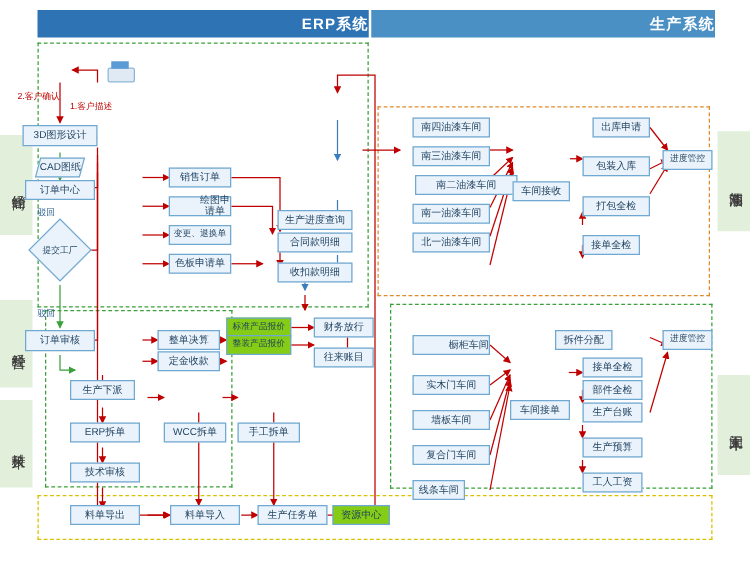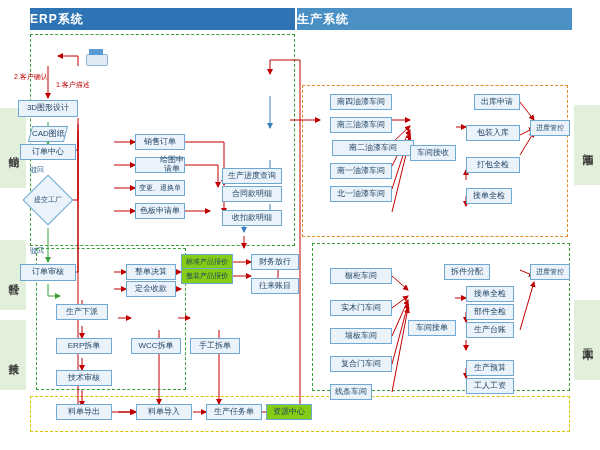--- a/index.html
+++ b/index.html
@@ -1,18 +1,18 @@
 <!DOCTYPE html>
 <html><head>
 <meta charset="utf-8">
 <style>
   html,body{margin:0;padding:0;}
   body{width:600px;height:450px;background:#ffffff;font-family:"Liberation Sans",sans-serif;overflow:hidden;}
   #stage{position:relative;width:600px;height:450px;}
-  .hdr{position:absolute;color:#fff;font-size:12px;font-weight:bold;display:flex;align-items:center;justify-content:flex-start;letter-spacing:1px;}
+  .hdr{position:absolute;color:#fff;font-size:12px;font-weight:bold;display:flex;align-items:center;justify-content:flex-end;letter-spacing:1px;}
   .lane{position:absolute;display:flex;align-items:center;justify-content:center;text-align:center;font-size:11px;color:#3a3a3a;line-height:1.25;}
   .box{position:absolute;box-sizing:border-box;display:flex;align-items:center;justify-content:center;text-align:center;font-size:8px;color:#1d3f5e;background:#eaf3fb;border:1px solid #6fa8d0;line-height:1.1;}
   .box.blue2{background:#84cc16;}
   .diamond{position:absolute;display:flex;align-items:center;justify-content:center;text-align:center;font-size:8px;color:#1d3f5e;}
   .diamond .inner{width:100%;height:100%;background:#eaf3fb;border:1px solid #6fa8d0;transform:rotate(45deg);position:absolute;left:0;top:0;box-sizing:border-box;}
   .diamond .txt{position:relative;z-index:2;}
   .lbl{position:absolute;font-size:7px;color:#c00000;white-space:nowrap;}
   .lblb{position:absolute;font-size:7px;color:#2a5d8f;white-space:nowrap;}
   svg{position:absolute;left:0;top:0;width:600px;height:450px;pointer-events:none;}
   .dashgreen{position:absolute;border:1px dashed #3aa03a;box-sizing:border-box;}
@@ -259,21 +259,21 @@
   <div class="box" style="left:466px;top:125px;width:54px;height:16px;">
     <span>包装入库</span>
   </div>
   <div class="box" style="left:466px;top:157px;width:54px;height:16px;">
     <span>打包全检</span>
   </div>
   <div class="box" style="left:530px;top:120px;width:40px;height:16px;">
     <span style="font-size:7px;">进度管控</span>
   </div>
 
-  <div class="box" style="left:330px;top:268px;width:62px;height:16px;">
+  <div class="box" style="left:330px;top:268px;width:62px;height:16px;justify-content:flex-end;">
     <span>橱柜车间</span>
   </div>
   <div class="box" style="left:330px;top:300px;width:62px;height:16px;">
     <span>实木门车间</span>
   </div>
   <div class="box" style="left:330px;top:328px;width:62px;height:16px;">
     <span>墙板车间</span>
   </div>
   <div class="box" style="left:330px;top:356px;width:62px;height:16px;">
     <span>复合门车间</span>
@@ -289,21 +289,21 @@
   </div>
   <div class="box" style="left:466px;top:304px;width:48px;height:16px;">
     <span>部件全检</span>
   </div>
   <div class="box" style="left:466px;top:286px;width:48px;height:16px;">
     <span>接单全检</span>
   </div>
   <div class="box" style="left:466px;top:322px;width:48px;height:16px;">
     <span>生产台账</span>
   </div>
-  <div class="box" style="left:466px;top:360px;width:48px;height:16px;">
+  <div class="box" style="left:466px;top:350px;width:48px;height:16px;">
     <span>生产预算</span>
   </div>
   <div class="box" style="left:466px;top:378px;width:48px;height:16px;">
     <span>工人工资</span>
   </div>
   <div class="box" style="left:530px;top:264px;width:40px;height:16px;">
     <span style="font-size:7px;">进度管控</span>
   </div>
 
   <div class="lbl" style="left:14px;top:72px;">2.客户确认</div>

